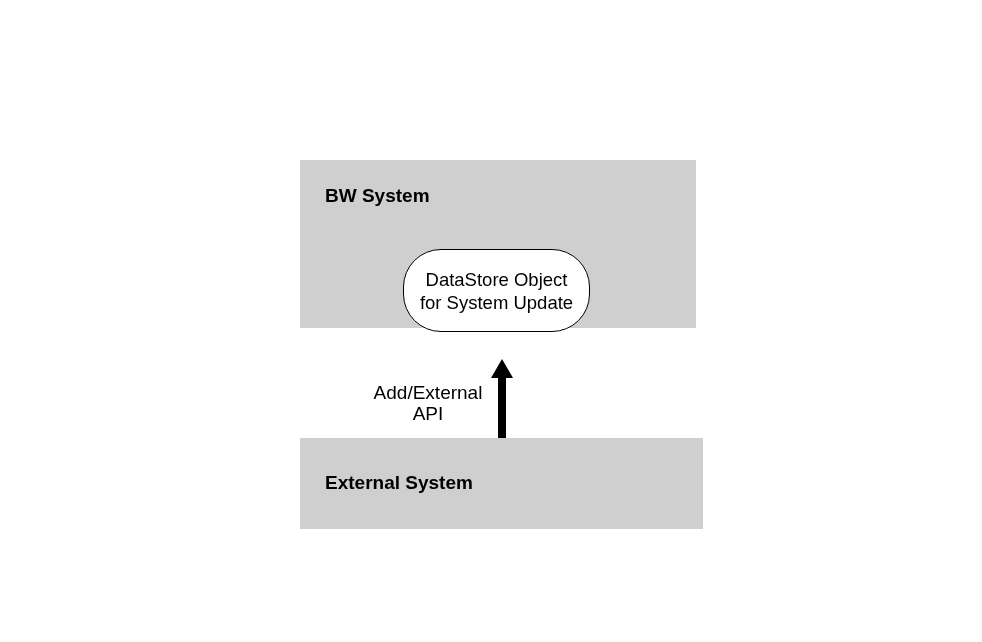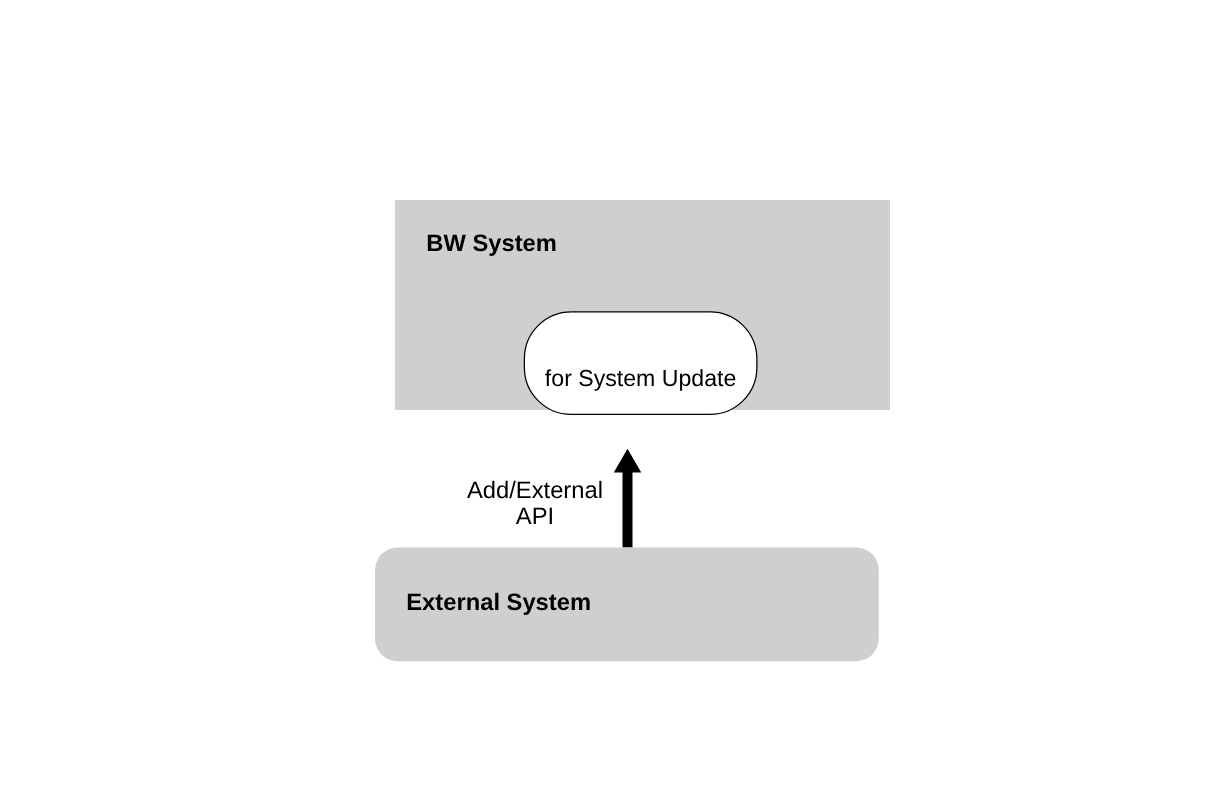--- a/index.html
+++ b/index.html
@@ -14,31 +14,30 @@
     background: var(--background, #FFFFFF);
     font-family: "Liberation Sans", sans-serif;
     color: var(--text, #000000);
     overflow: hidden;
   }
   .box {
     position: absolute;
     background: var(--box-gray, #CFCFCF);
   }
   .box.bw {
-    left: 316px;
+    left: 300px;
     top: 160px;
     width: 396px;
     height: 168px;
   }
   .box.ext {
     left: 300px;
     top: 438px;
     width: 403px;
     height: 91px;
-    border-radius: 18px;
   }
   .box-label {
     position: absolute;
     font-size: 19px;
     font-weight: bold;
     line-height: 22px;
     white-space: nowrap;
   }
   .box.bw .box-label {
     left: 25px;
@@ -106,21 +105,21 @@
 </head>
 <body>
 
 <div class="canvas">
 
   <div class="box bw">
     <div class="box-label">BW System</div>
 
     <div class="stadium">
       <div class="stadium-text">
-        <br>
+        <span>DataStore Object</span><br>
         <span>for System Update</span>
       </div>
     </div>
   </div>
 
   <div class="arrow">
     <div class="arrow-head"></div>
     <div class="arrow-shaft"></div>
   </div>
 

